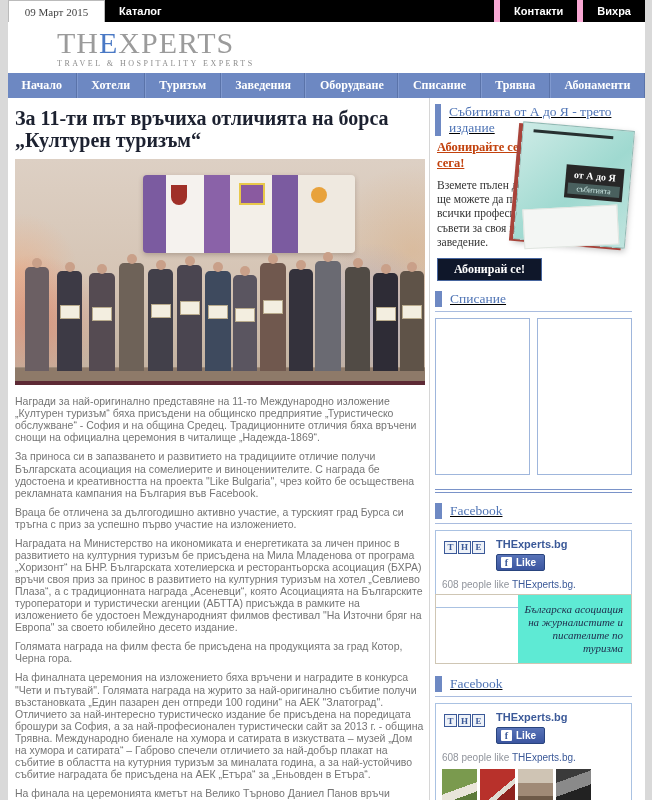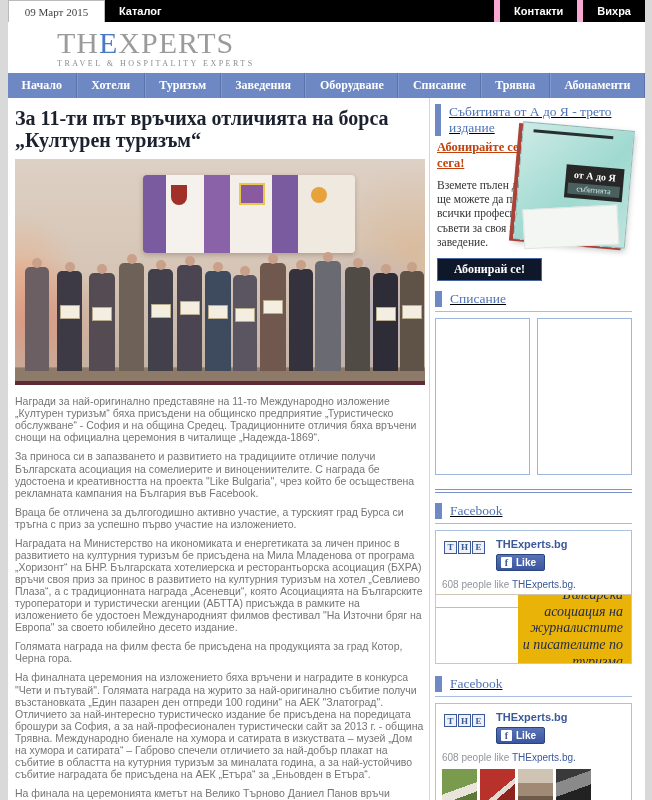--- a/index.html
+++ b/index.html
@@ -114,23 +114,23 @@
   .fb-fans .lnk { color:#3b5998; cursor:pointer; }
   .fb-grid { display:flex; flex-wrap:wrap; gap:3px; margin-top:6px; }
   .fb-grid .tile { width:35px; height:34px; cursor:pointer; }
 
   .assoc-banner { position:relative; margin-top:-14px; height:70px; display:flex; overflow:hidden;
     border:1px solid #cfc6b4; z-index:3; cursor:pointer; }
   .assoc-img { width:42%; background:
       radial-gradient(circle at 60% 45%, #caa287 0 14%, rgba(0,0,0,0) 15%),
       linear-gradient(115deg,#241a10 0 30%, #4a3категория privacy 0 0), 
       linear-gradient(115deg,#241a10 0%, #513a22 45%, #7a5c38 70%, #a8906a 100%); }
-  .assoc-text { flex:1; background:#eab308; display:flex; align-items:center; justify-content:flex-end;
+  .assoc-text { flex:1; background:#5eead4; display:flex; align-items:center; justify-content:flex-end;
     padding:4px 8px 4px 2px; font-family:"Liberation Serif", serif; font-style:italic;
-    font-size:14px; color:#1e2a4a; text-align:right; line-height:1.2; }
+    font-size:11px; color:#1e2a4a; text-align:right; line-height:1.2; }
 </style>
 </head>
 <body>
 
 <div class="page">
 
   <div class="topbar">
     <div class="date-tab">09 Март 2015</div>
     <div class="darkbar">
       <div class="item">Каталог</div>

